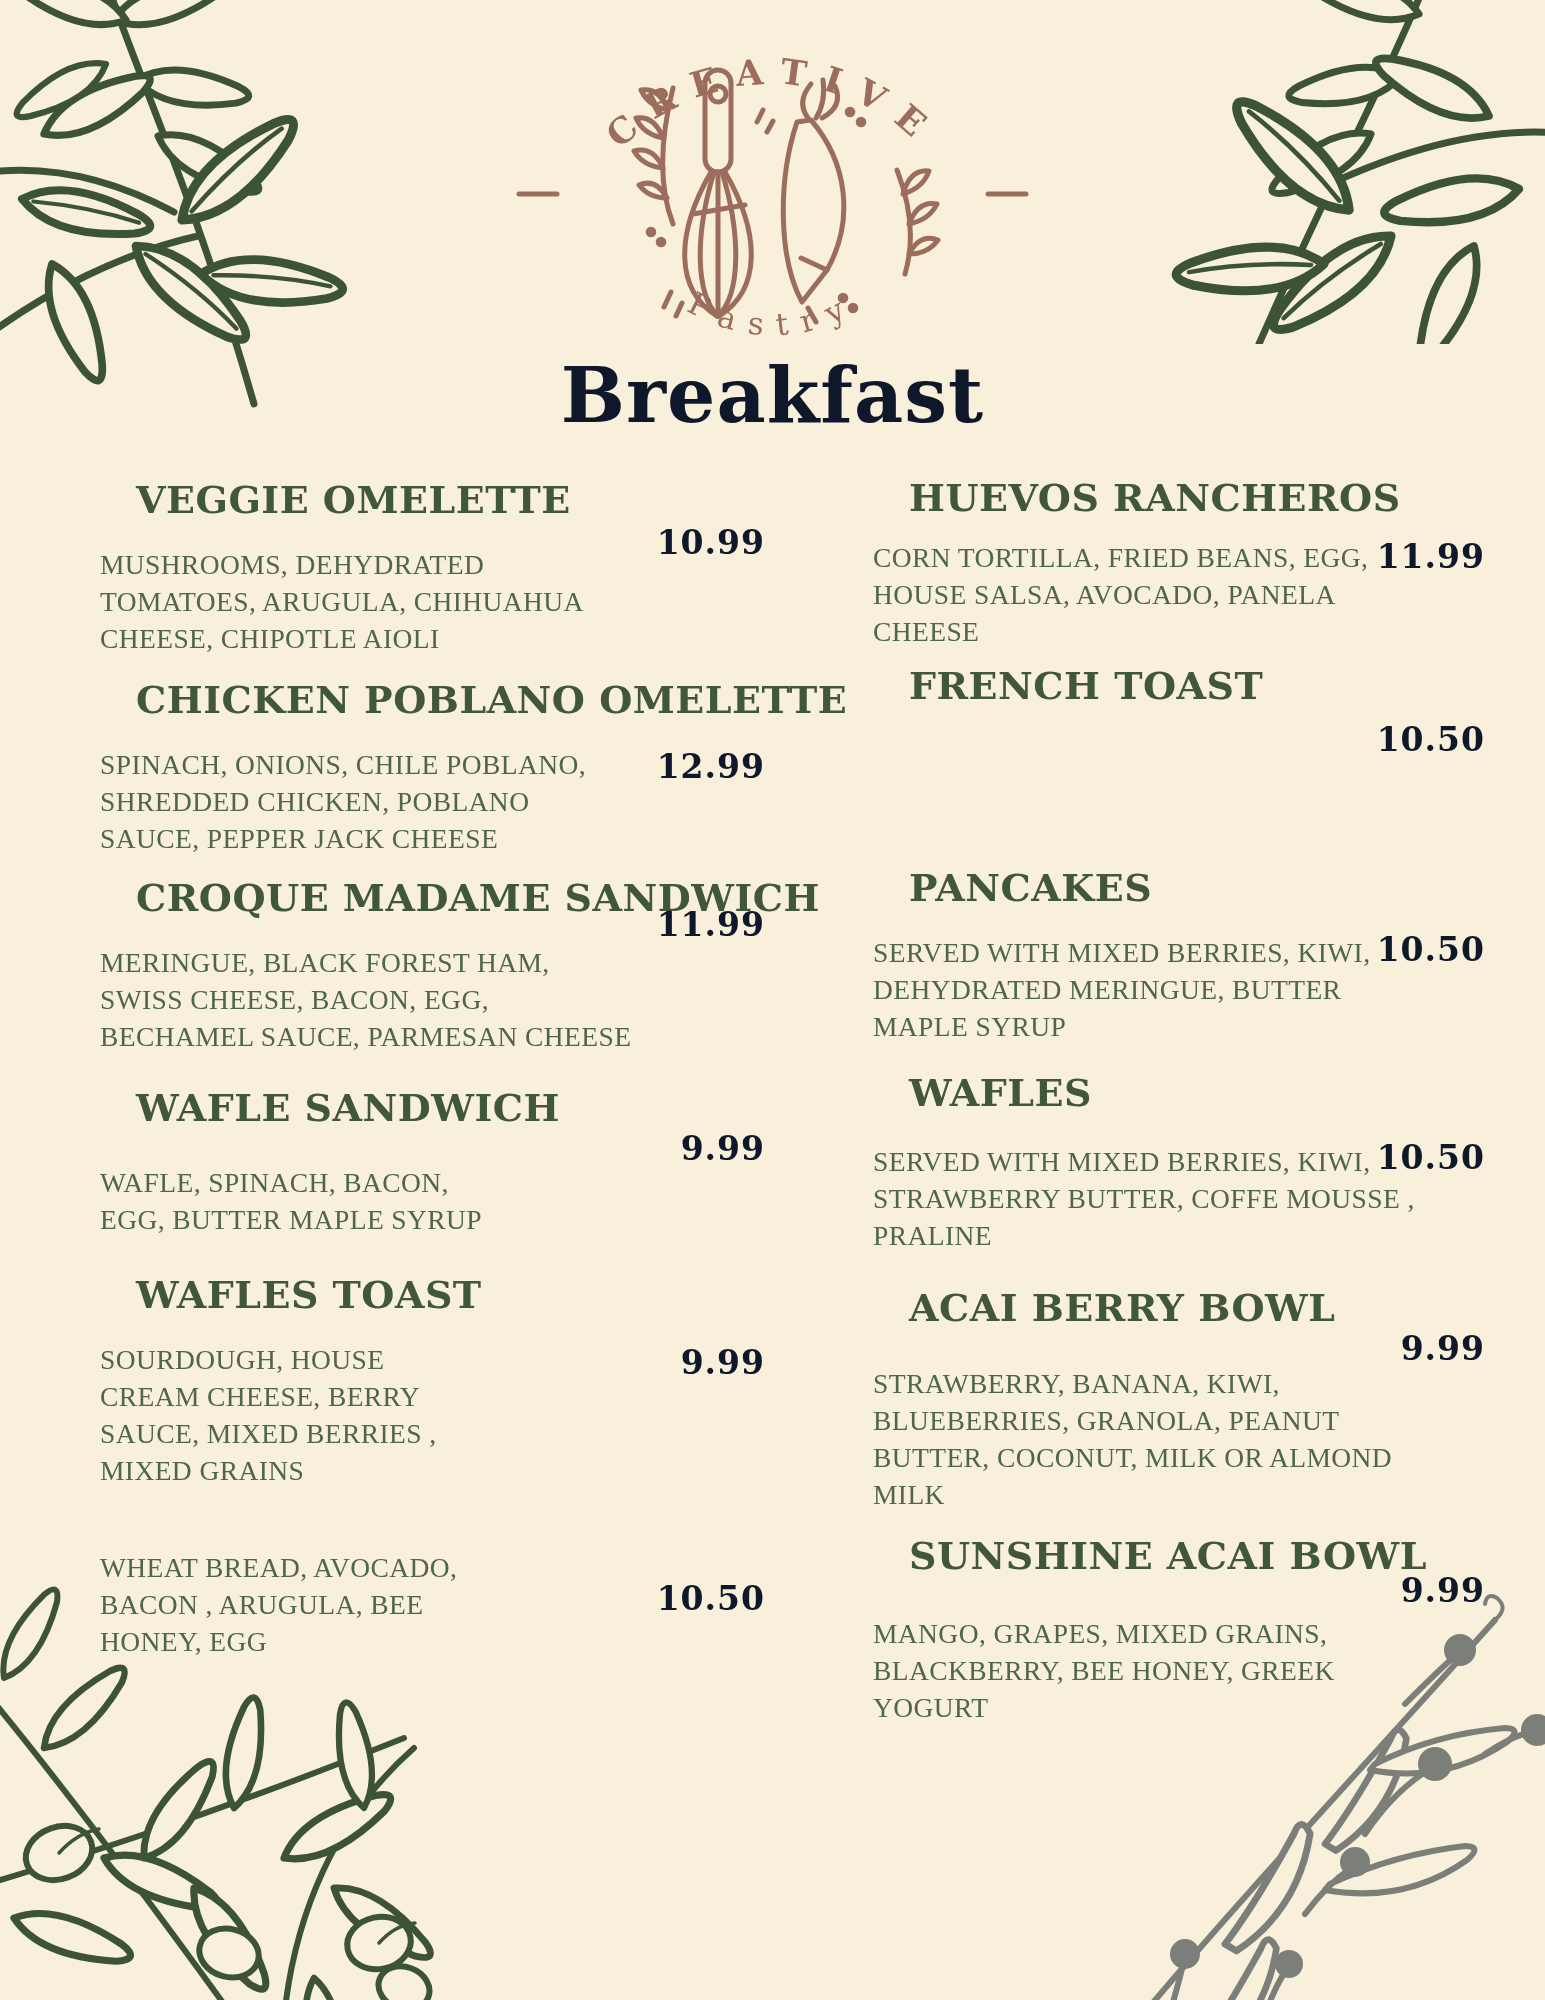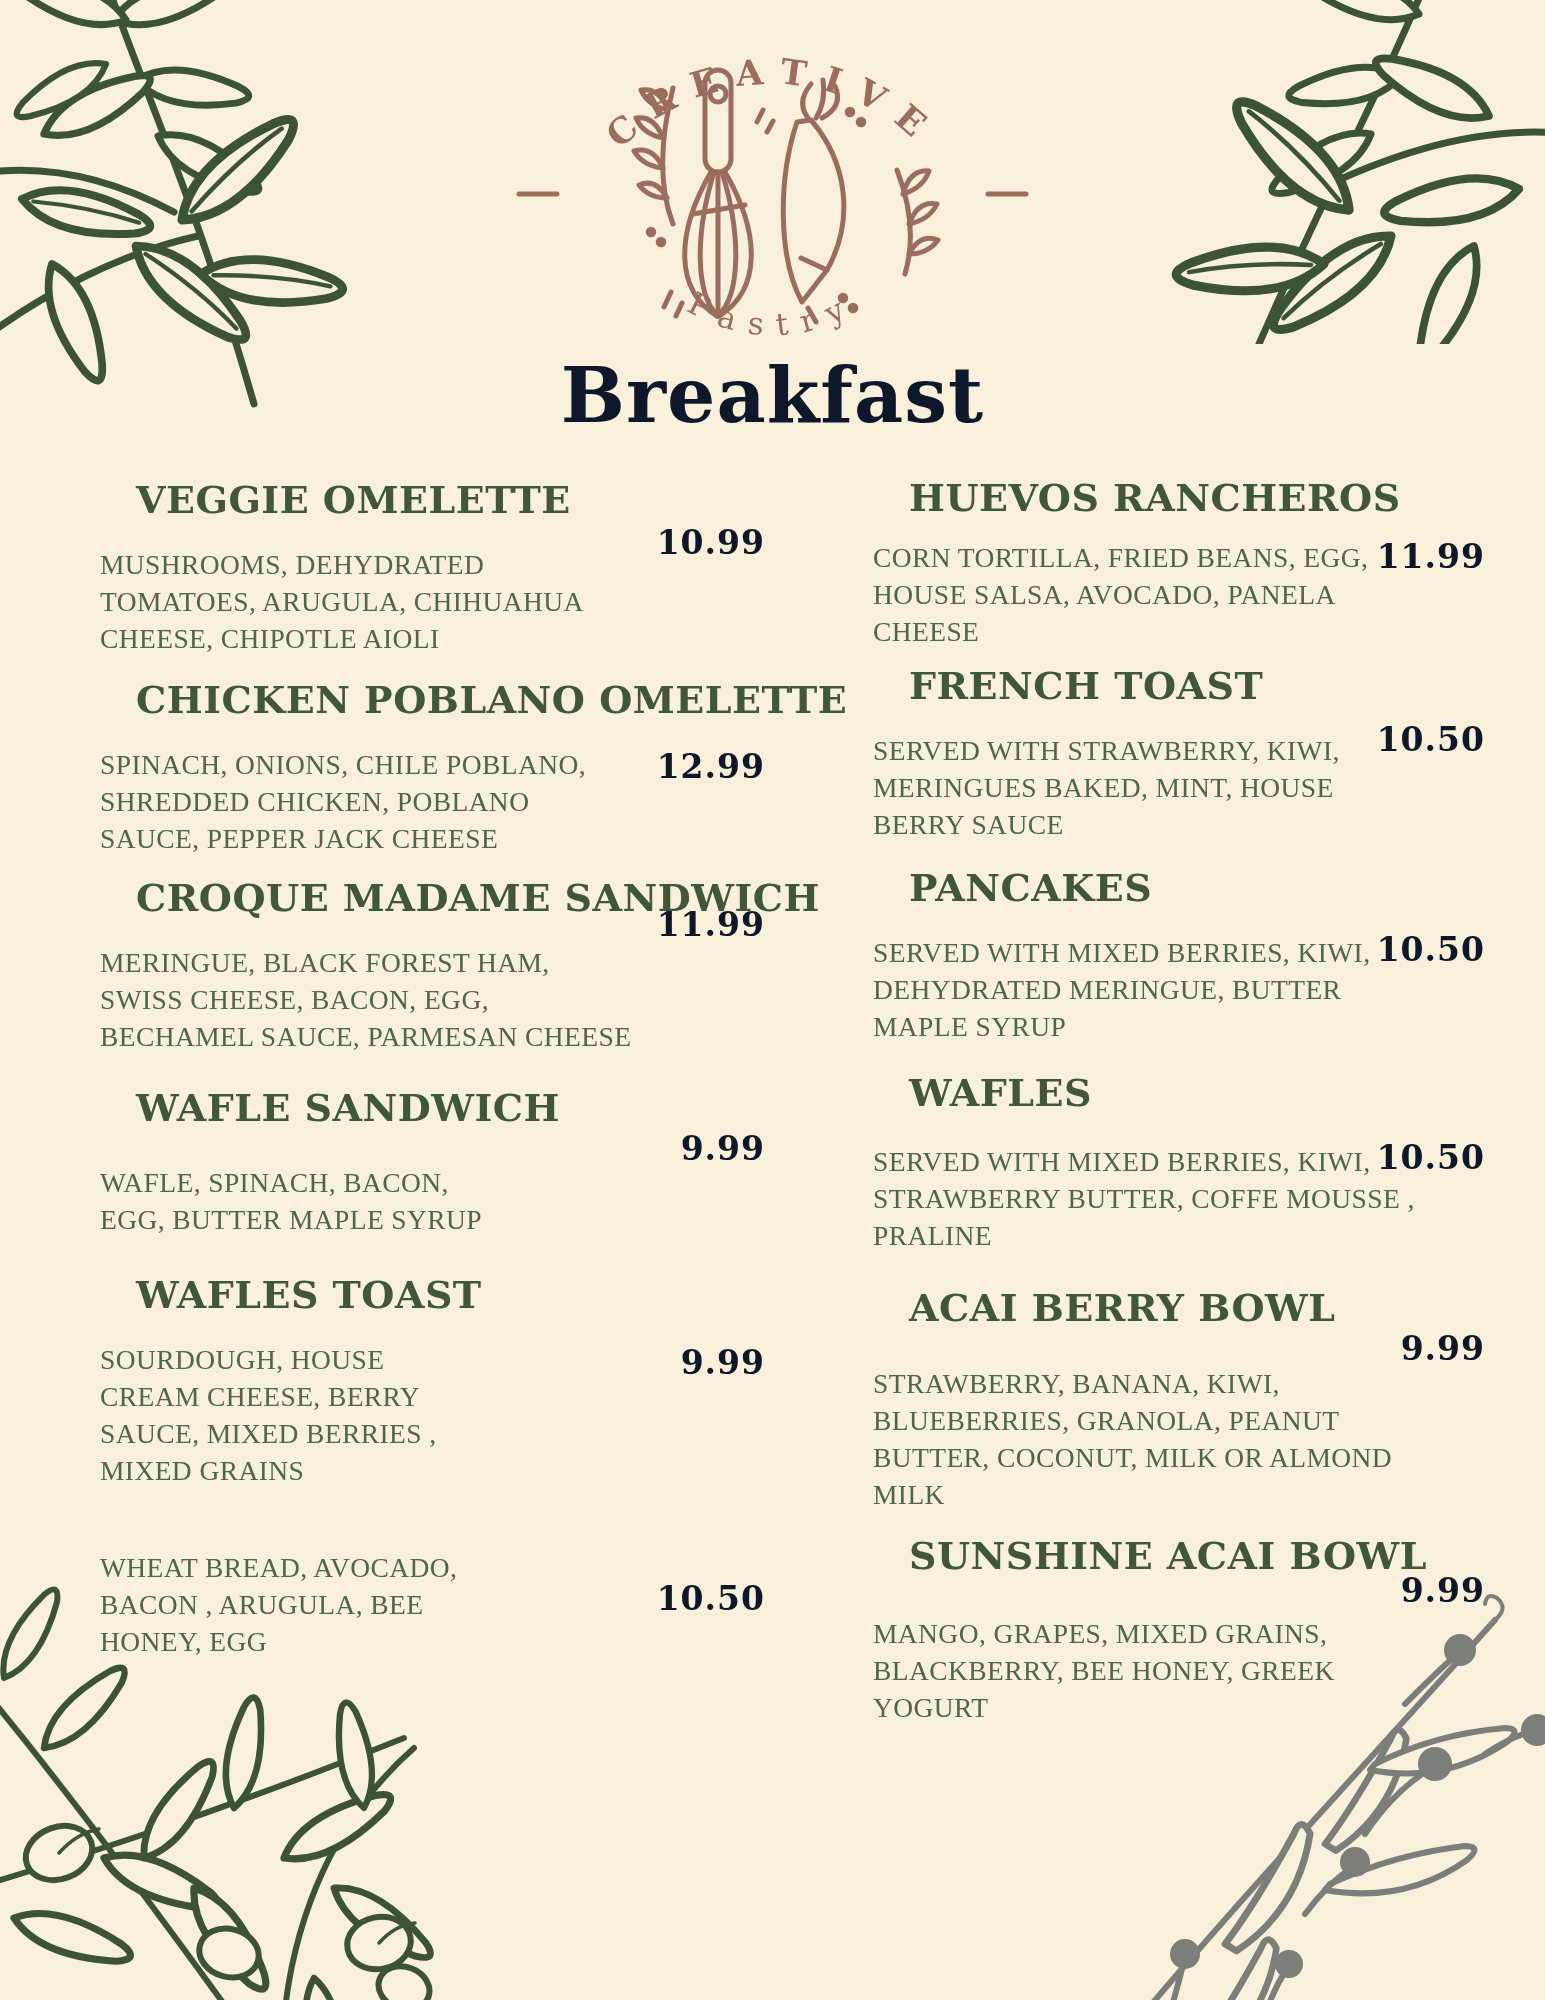--- a/index.html
+++ b/index.html
@@ -265,23 +265,20 @@
     <div class="item" style="top:478px">
       <div class="item-name">HUEVOS RANCHEROS</div>
       <div class="price" style="top:62px">11.99</div>
       <div class="item-desc" style="margin-top:21px">CORN TORTILLA, FRIED BEANS, EGG,
 HOUSE SALSA, AVOCADO, PANELA
 CHEESE</div>
     </div>
     <div class="item" style="top:666px">
       <div class="item-name">FRENCH TOAST</div>
       <div class="price" style="top:57px">10.50</div>
-      <div class="item-desc">SERVED WITH STRAWBERRY, KIWI,
-MERINGUES BAKED, MINT, HOUSE
-BERRY SAUCE</div>
     </div>
     <div class="item" style="top:868px">
       <div class="item-name">PANCAKES</div>
       <div class="price" style="top:65px">10.50</div>
       <div class="item-desc">SERVED WITH MIXED BERRIES, KIWI,
 DEHYDRATED MERINGUE, BUTTER
 MAPLE SYRUP</div>
     </div>
     <div class="item" style="top:1073px">
       <div class="item-name">WAFLES</div>

